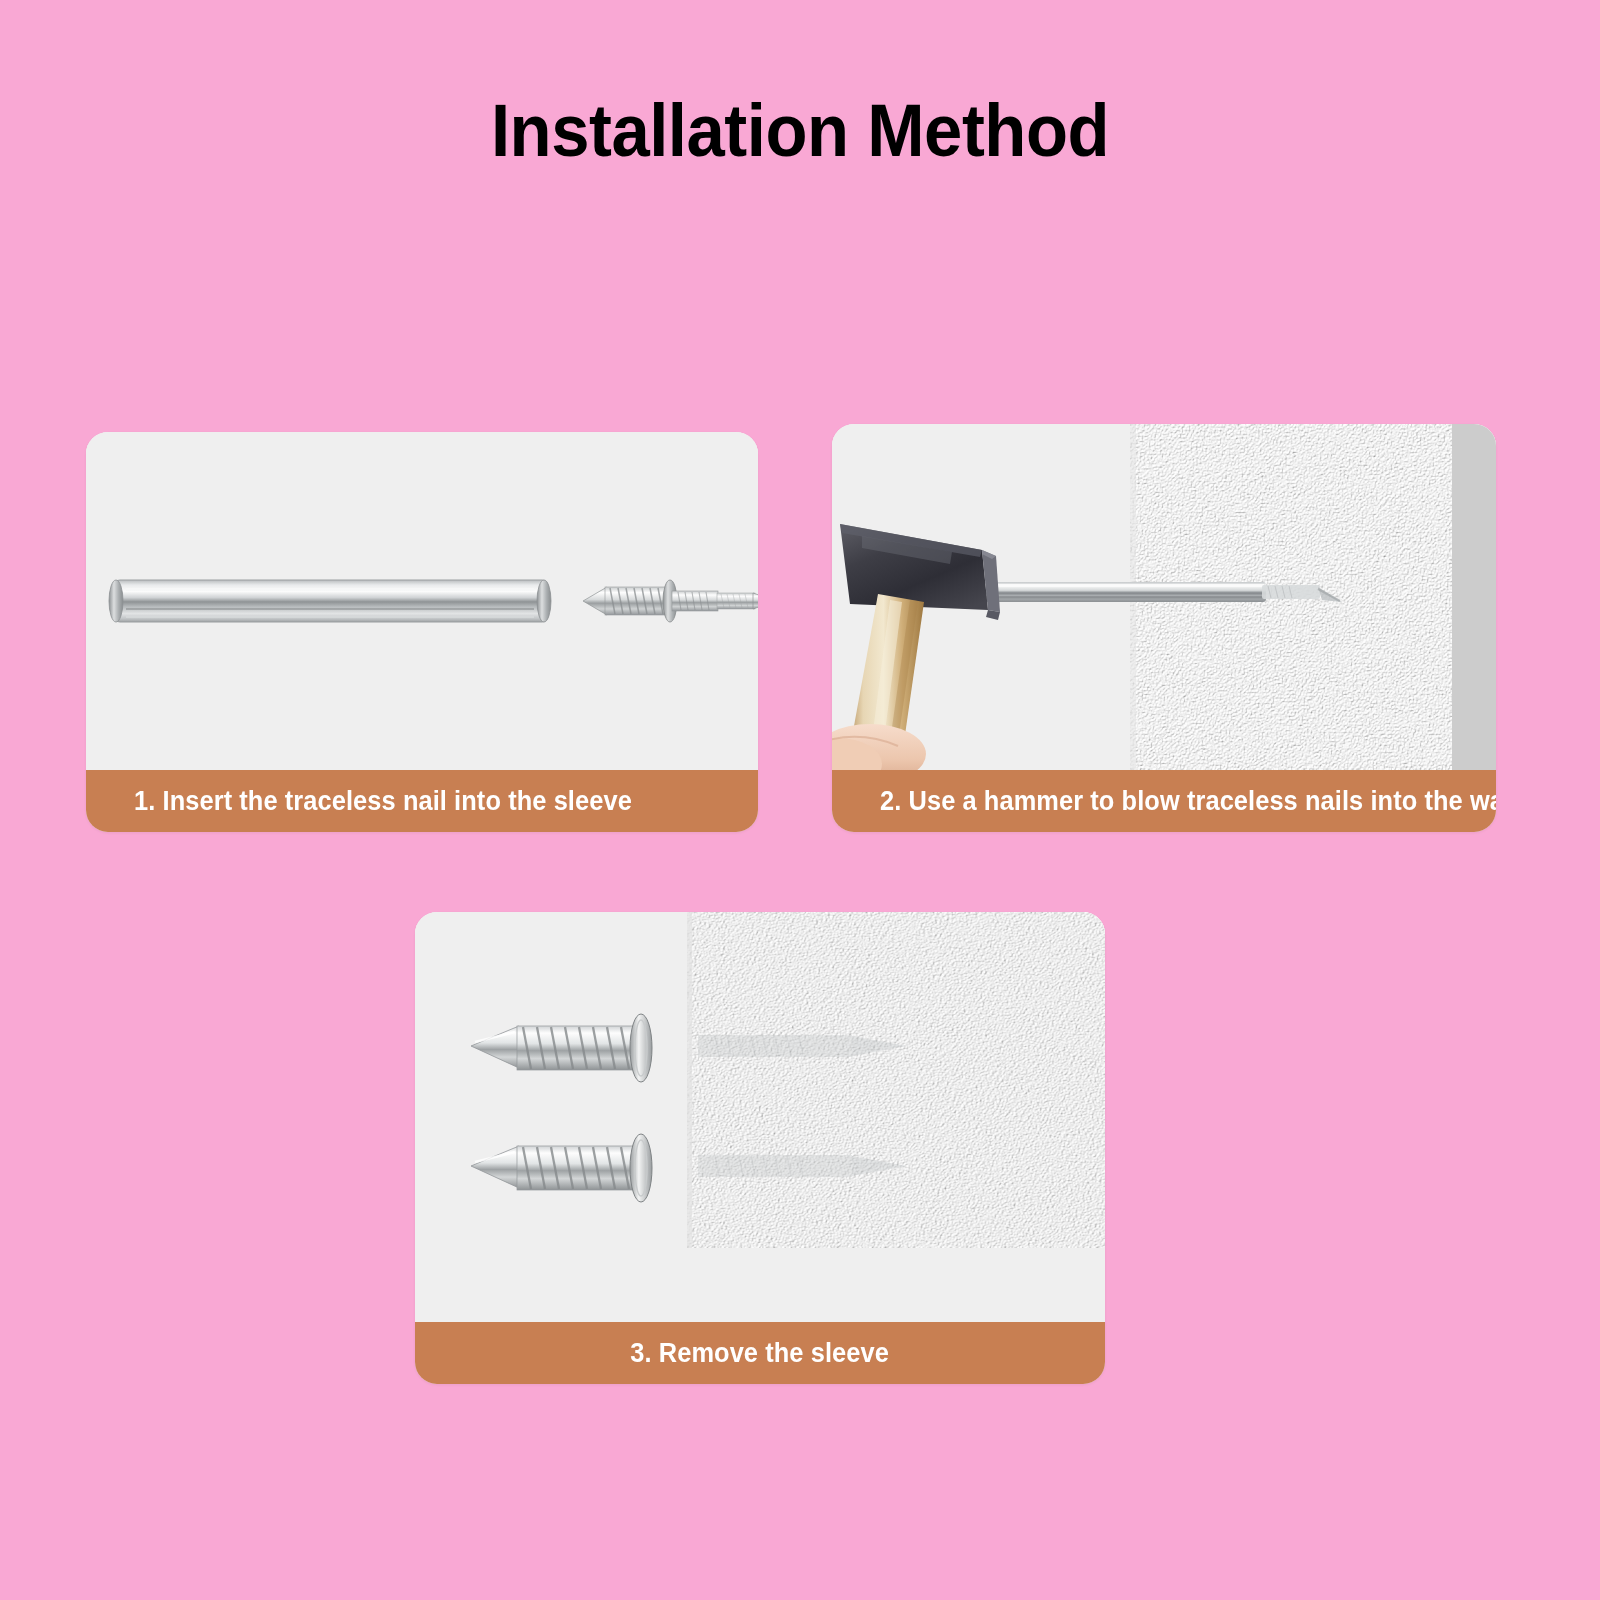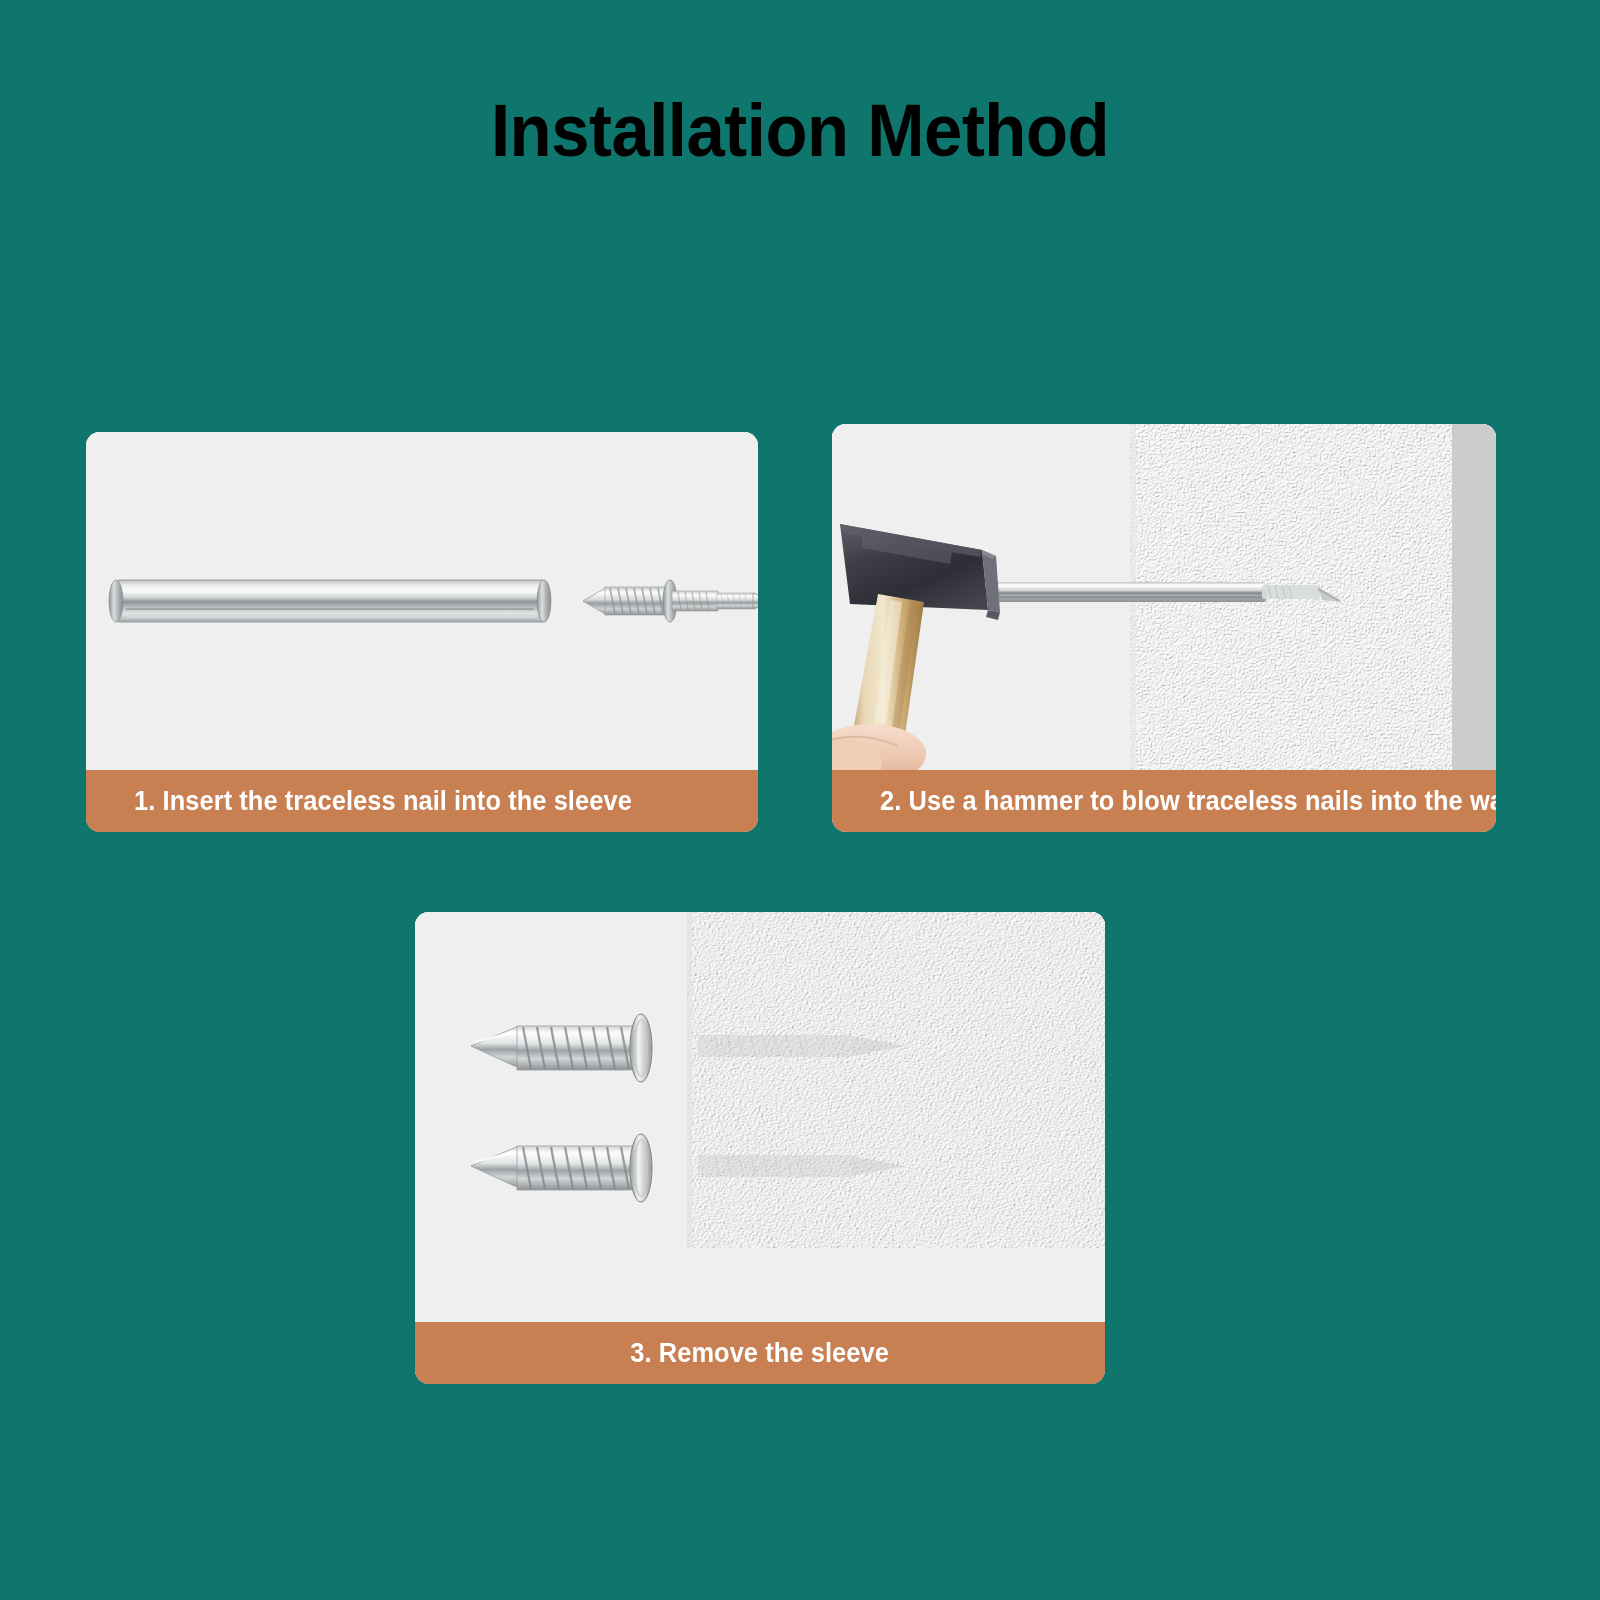--- a/index.html
+++ b/index.html
@@ -7,21 +7,21 @@
     width: 1600px;
     height: 1600px;
     background: #ffffff;
     font-family: "Liberation Sans", sans-serif;
     overflow: hidden;
   }
   #root {
     position: relative;
     width: 1600px;
     height: 1600px;
-    background: #0f766e;
+    background: #f9a8d4;
   }
 
   
   .page-title {
     position: absolute;
     top: 88px;
     left: 0;
     width: 1600px;
     text-align: center;
     font-size: 74px;
@@ -30,21 +30,21 @@
     color: #000000;
     font-family: "Liberation Sans", sans-serif;
     transform: scaleX(0.93);
     transform-origin: center top;
   }
 
   
   .card {
     position: absolute;
     background: #efefef;
-    border-radius: 14px;
+    border-radius: 22px;
     overflow: hidden;
     box-shadow: 0 1px 3px rgba(0,0,0,0.06);
   }
   .card-media {
     position: absolute;
     top: 0; left: 0; right: 0;
     overflow: hidden;
     background: #efefef;
   }
   .caption-bar {

